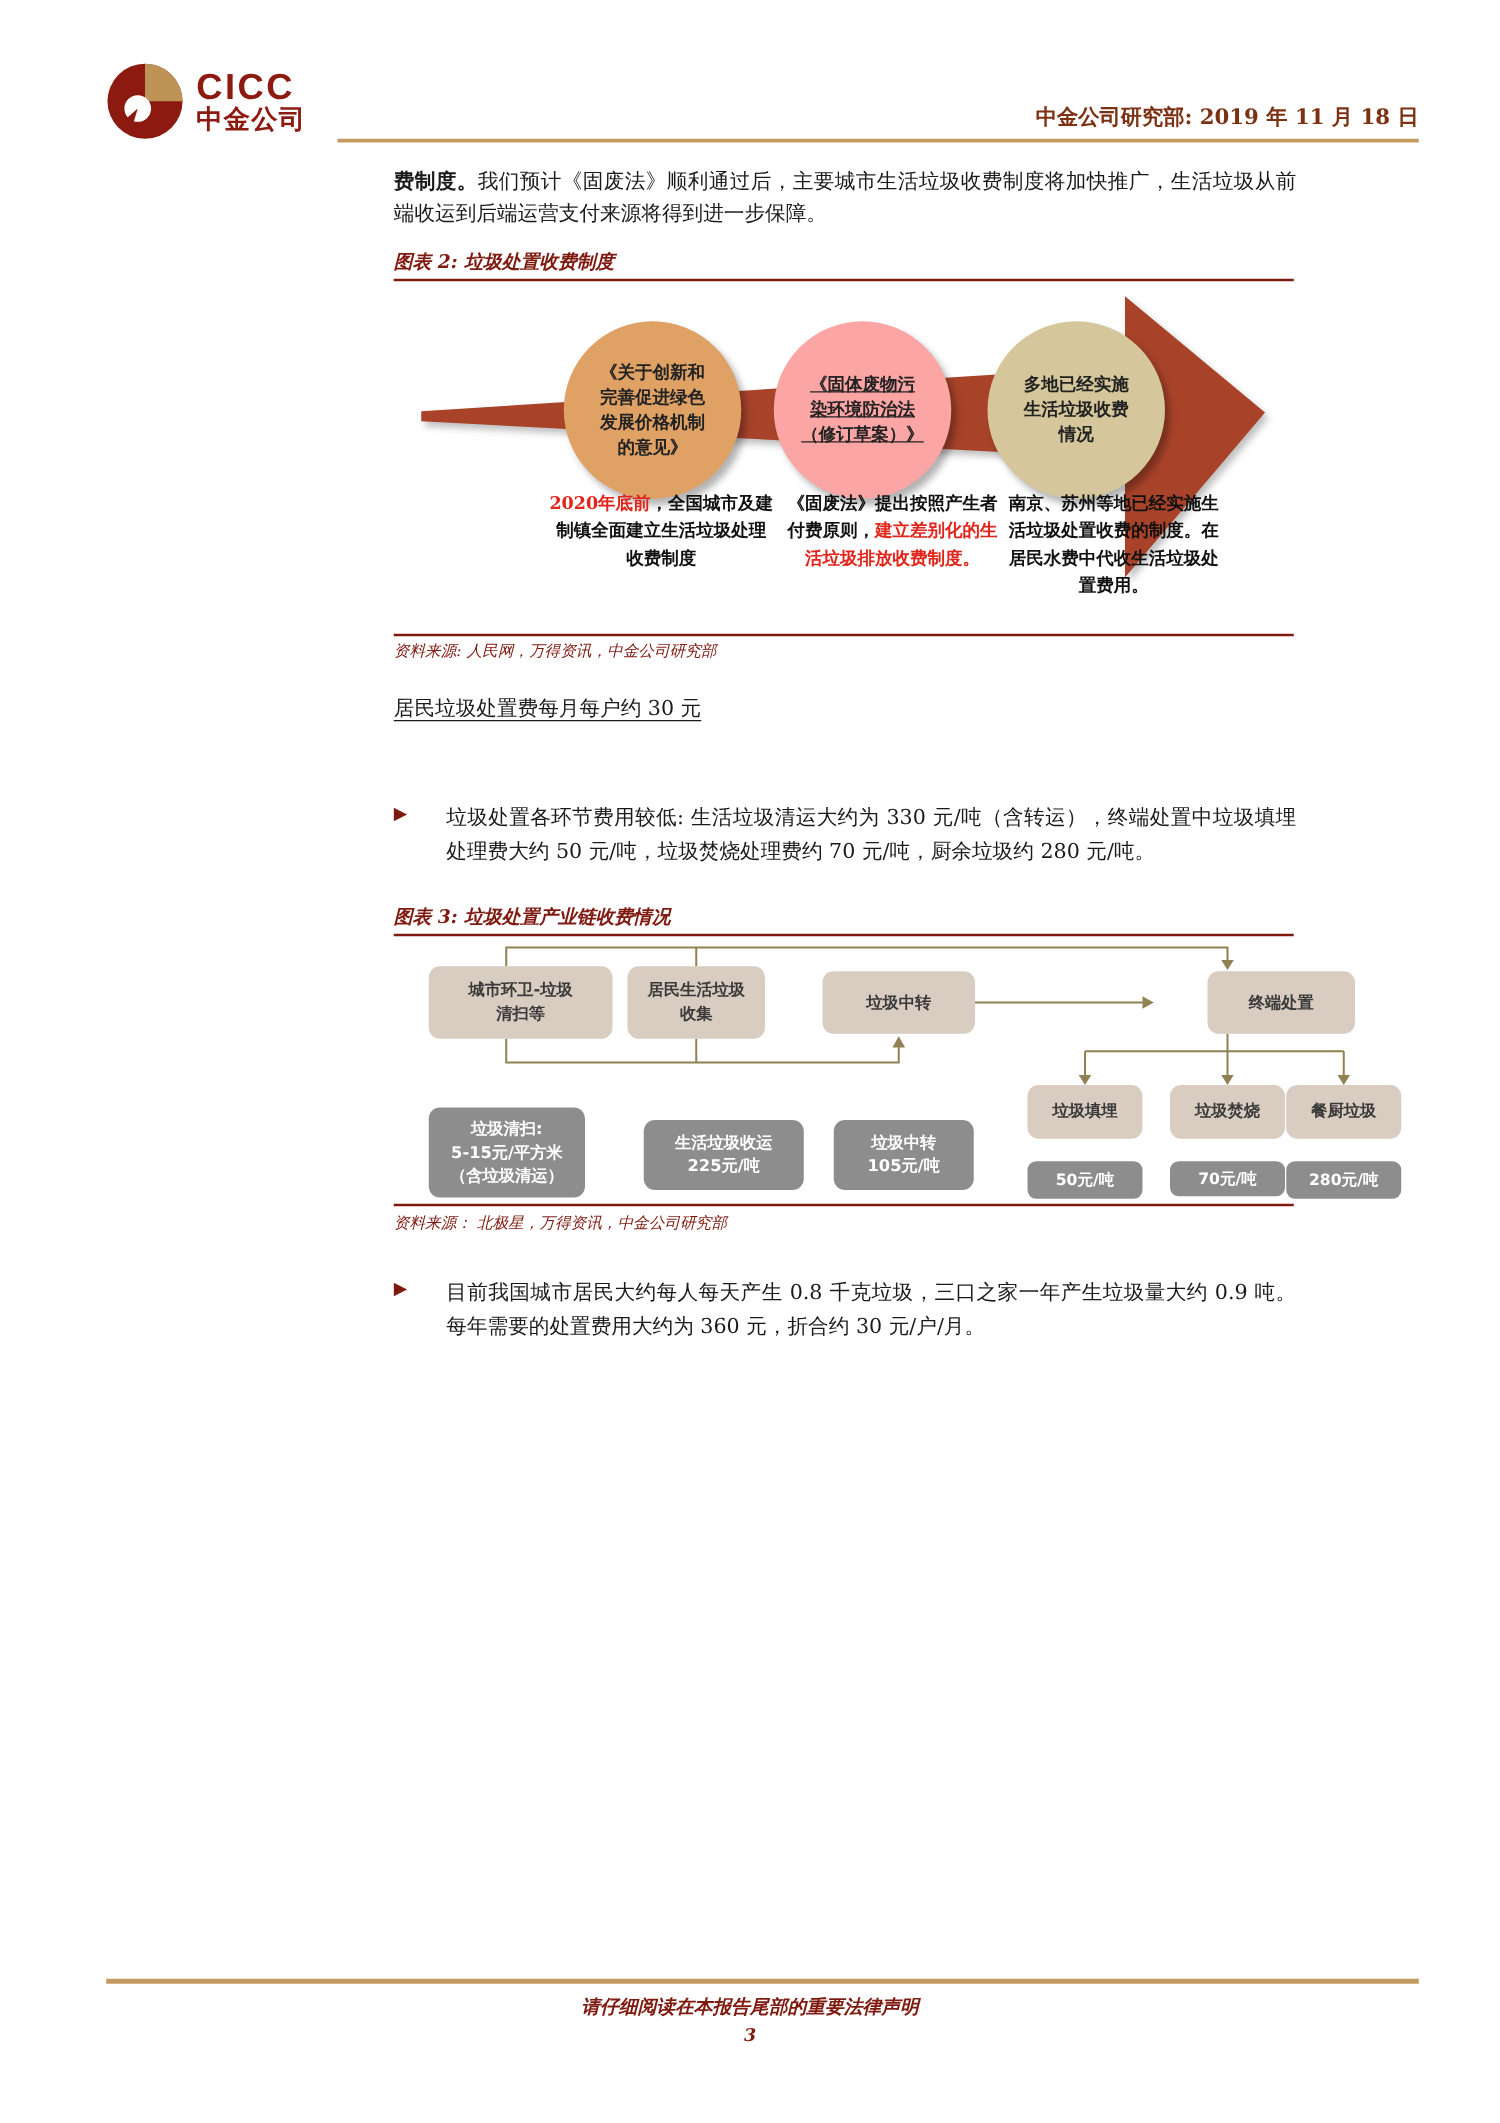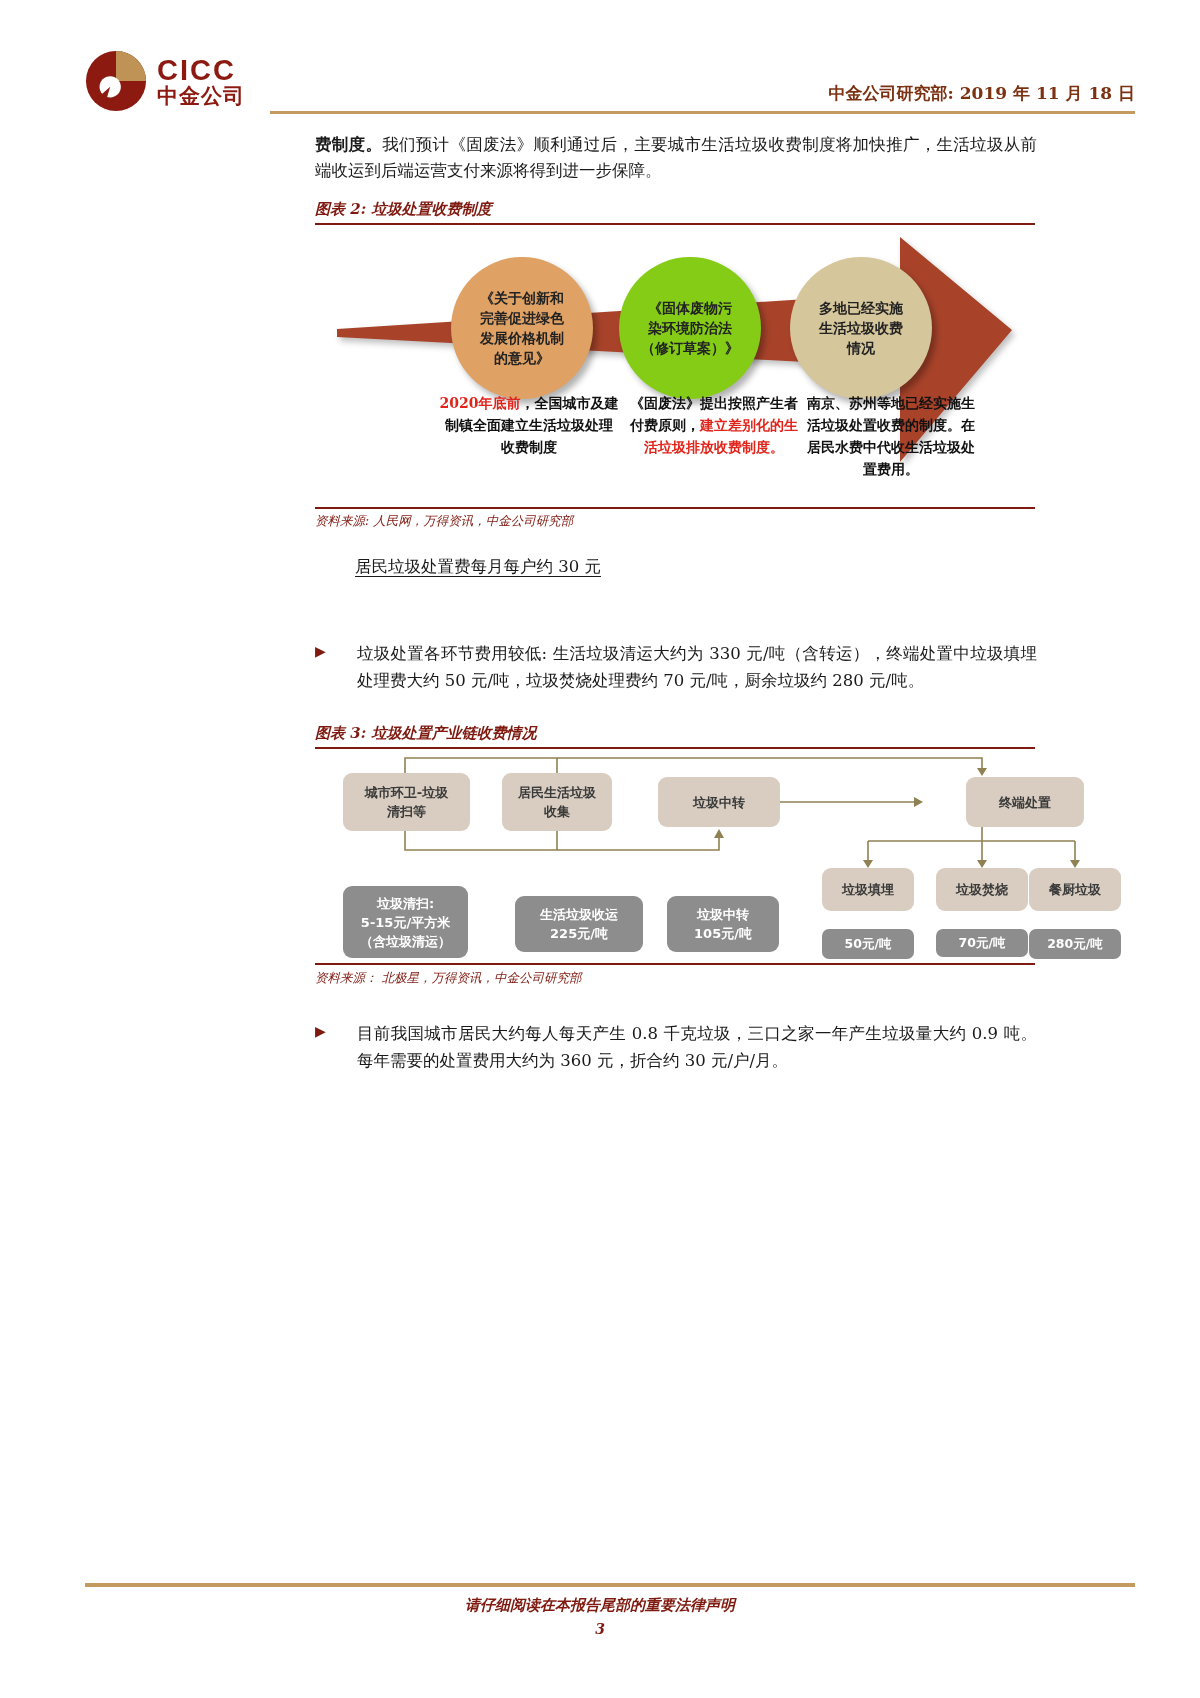--- a/index.html
+++ b/index.html
@@ -17,36 +17,36 @@
   .hdr-date{left:560px;top:82px;width:575px;text-align:right;font-size:17px;font-weight:bold;color:#7C3212;}
   .hdr-line{left:270px;top:111px;width:865px;height:3px;background:#C39A5F;}
 
   
   .para{left:315px;width:722px;font-size:16.5px;line-height:26px;text-align:justify;}
   .intro{top:132px;}
   .fig-caption{left:315px;font-size:15px;font-style:italic;color:#7F1A10;font-weight:bold;}
   .fig-rule{left:315px;width:720px;height:2px;background:#7F1A10;}
   .fig-source{left:315px;font-size:12.5px;font-style:italic;color:#7F1A10;}
 
-  .heading{left:315px;top:556px;font-size:16.5px;text-decoration:underline;text-underline-offset:4px;margin-left:40px;}
+  .heading{left:315px;top:556px;font-size:16.5px;text-decoration:underline;text-underline-offset:4px;}
   .lead{top:595px;font-weight:bold;}
   .bullet{left:315px;width:722px;display:flex;}
   .bullet-marker{width:42px;flex:0 0 42px;color:#7F1A10;font-size:14px;padding-top:3px;
                  font-family:"DejaVu Sans", sans-serif;}
   .bullet-text{flex:1;font-size:16.5px;line-height:27px;text-align:justify;}
 
   
   .fig2{left:315px;top:226px;width:720px;height:280px;}
   .fig2 svg{position:absolute;left:0;top:0;filter:drop-shadow(3px 4px 3px rgba(0,0,0,0.25));}
   .circle{position:absolute;width:142px;height:142px;border-radius:50%;display:flex;
           align-items:center;justify-content:center;text-align:center;font-size:14px;
           font-weight:bold;line-height:20px;color:#222;white-space:pre-line;
           box-shadow:4px 5px 6px rgba(0,0,0,0.30);}
   .c1{left:136px;top:31px;background:#DFA164;}
-  .c2{left:304px;top:31px;background:#84cc16;}
+  .c2{left:304px;top:31px;background:#fca5a5;text-decoration:underline;}
   .c3{left:475px;top:31px;background:#D5C69B;}
   .circ-note{position:absolute;top:166px;font-size:14px;font-weight:600;line-height:22px;
              text-align:center;color:#111;}
   .n1{left:124px;width:180px;}
   .n2{left:314px;width:170px;}
   .n3{left:492px;width:168px;}
   .red{color:#E1251B;font-weight:bold;}
 
   
   .fig3{left:315px;top:750px;width:810px;height:214px;}
@@ -142,21 +142,21 @@
       </g>
       <g fill="#8F8152">
         <polygon points="662,18 672,18 667,26"></polygon>
         <polygon points="399,88 409,88 404,79"></polygon>
         <polygon points="599,47 599,57 608,52"></polygon>
         <polygon points="548,110 558,110 553,118"></polygon>
         <polygon points="662,110 672,110 667,118"></polygon>
         <polygon points="755,110 765,110 760,118"></polygon>
       </g>
     </svg>
-    <div class="fbox tan" style="left:28px;top:23px;width:127px;height:58px;">城市环卫-垃圾
+    <div class="fbox tan" style="left:28px;top:23px;width:147px;height:58px;">城市环卫-垃圾
 清扫等</div>
     <div class="fbox tan" style="left:187px;top:23px;width:110px;height:58px;">居民生活垃圾
 收集</div>
     <div class="fbox tan" style="left:343px;top:27px;width:122px;height:50px;">垃圾中转</div>
     <div class="fbox tan" style="left:608px;top:27px;width:118px;height:50px;margin-left:43px;">终端处置</div>
 
     <div class="fbox gray" style="left:28px;top:136px;width:125px;height:72px;">垃圾清扫:
 5-15元/平方米
 （含垃圾清运）</div>
     <div class="fbox gray" style="left:200px;top:146px;width:128px;height:56px;">生活垃圾收运

